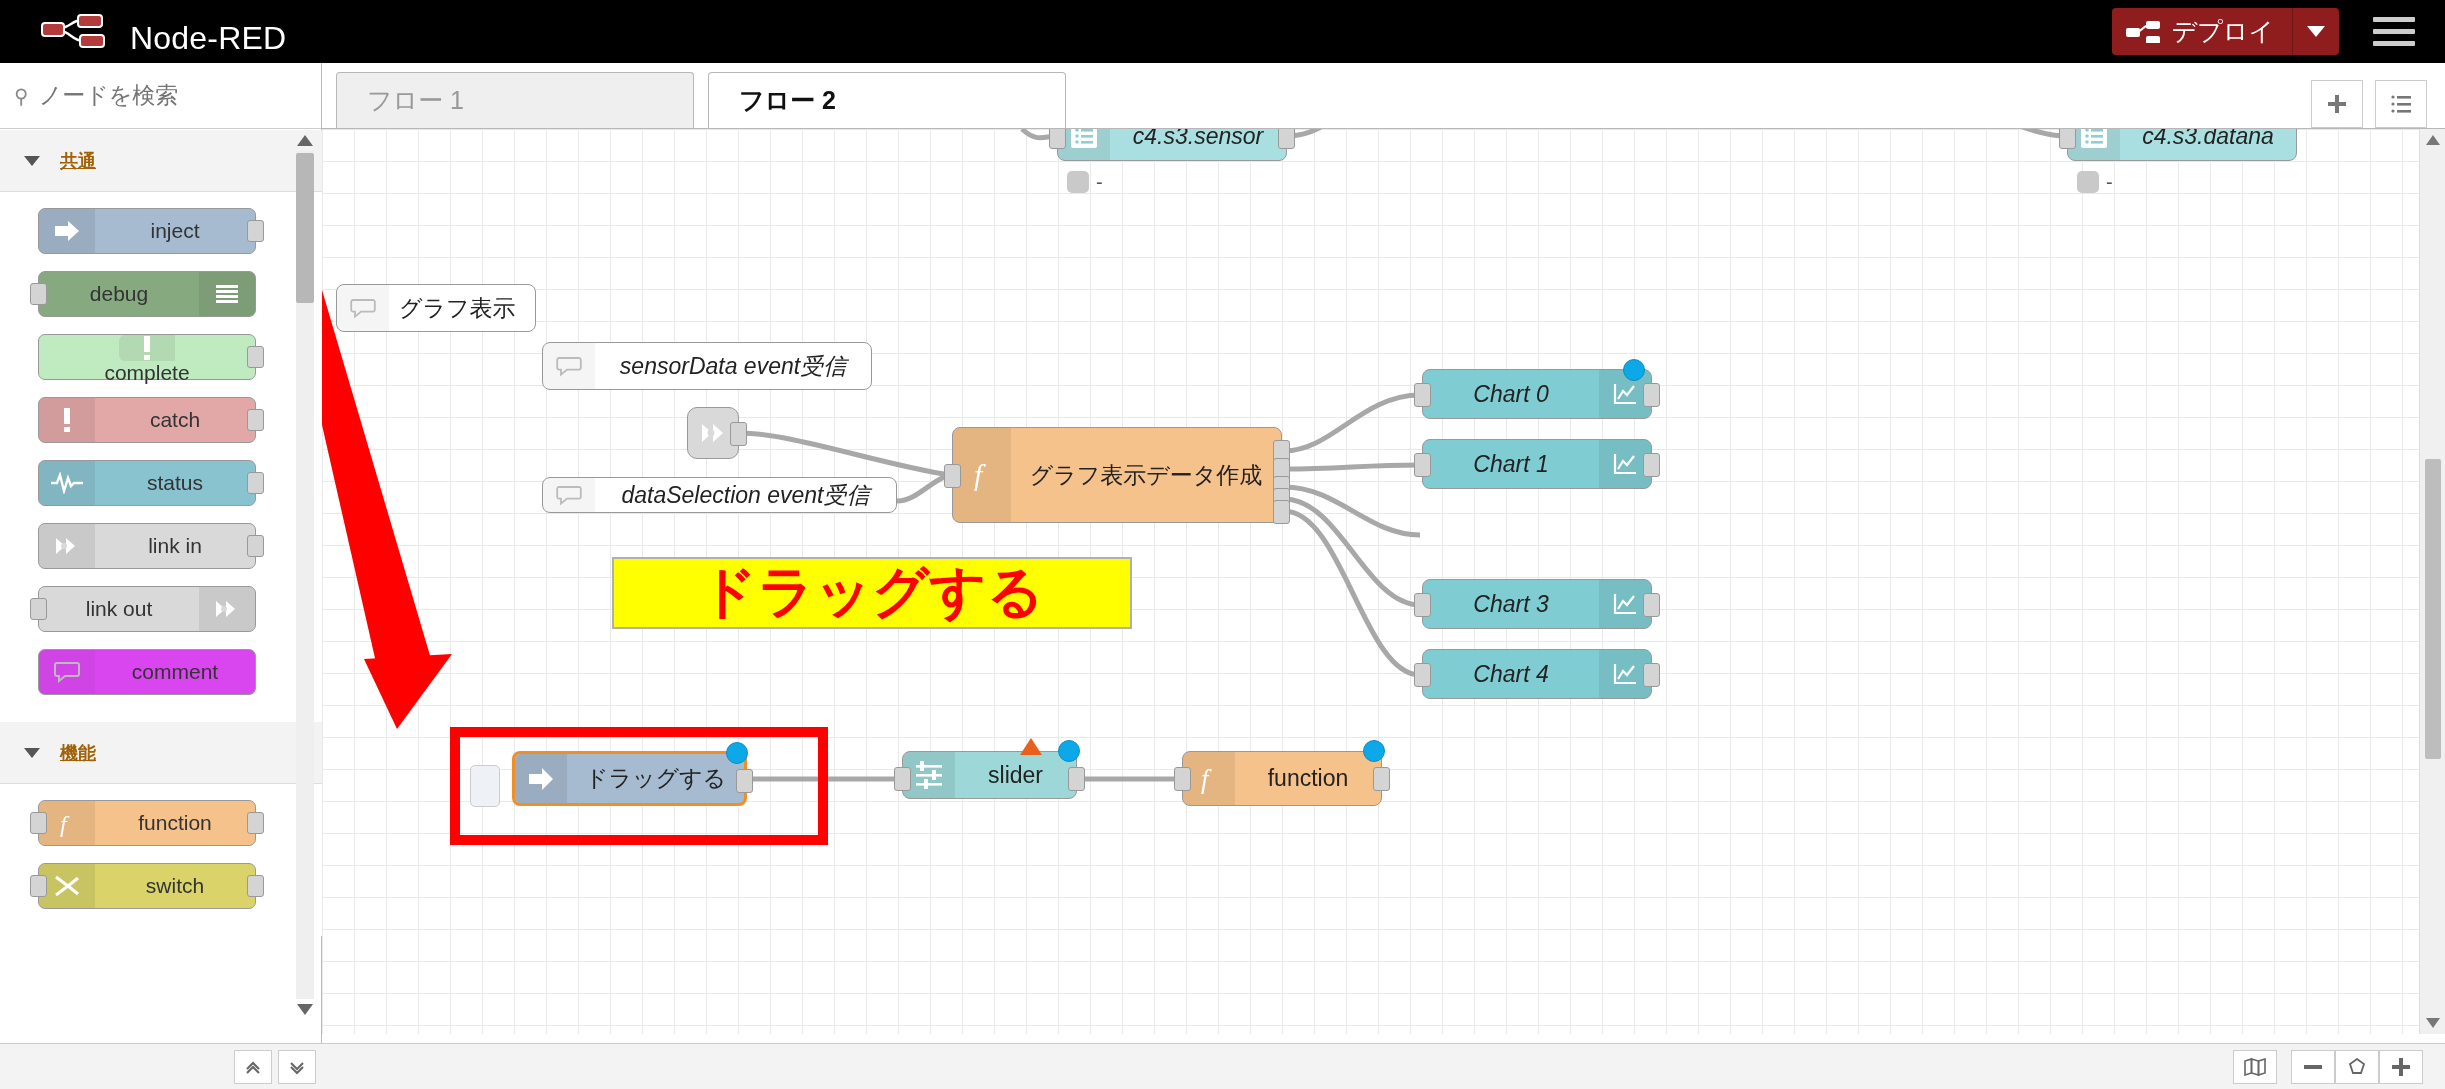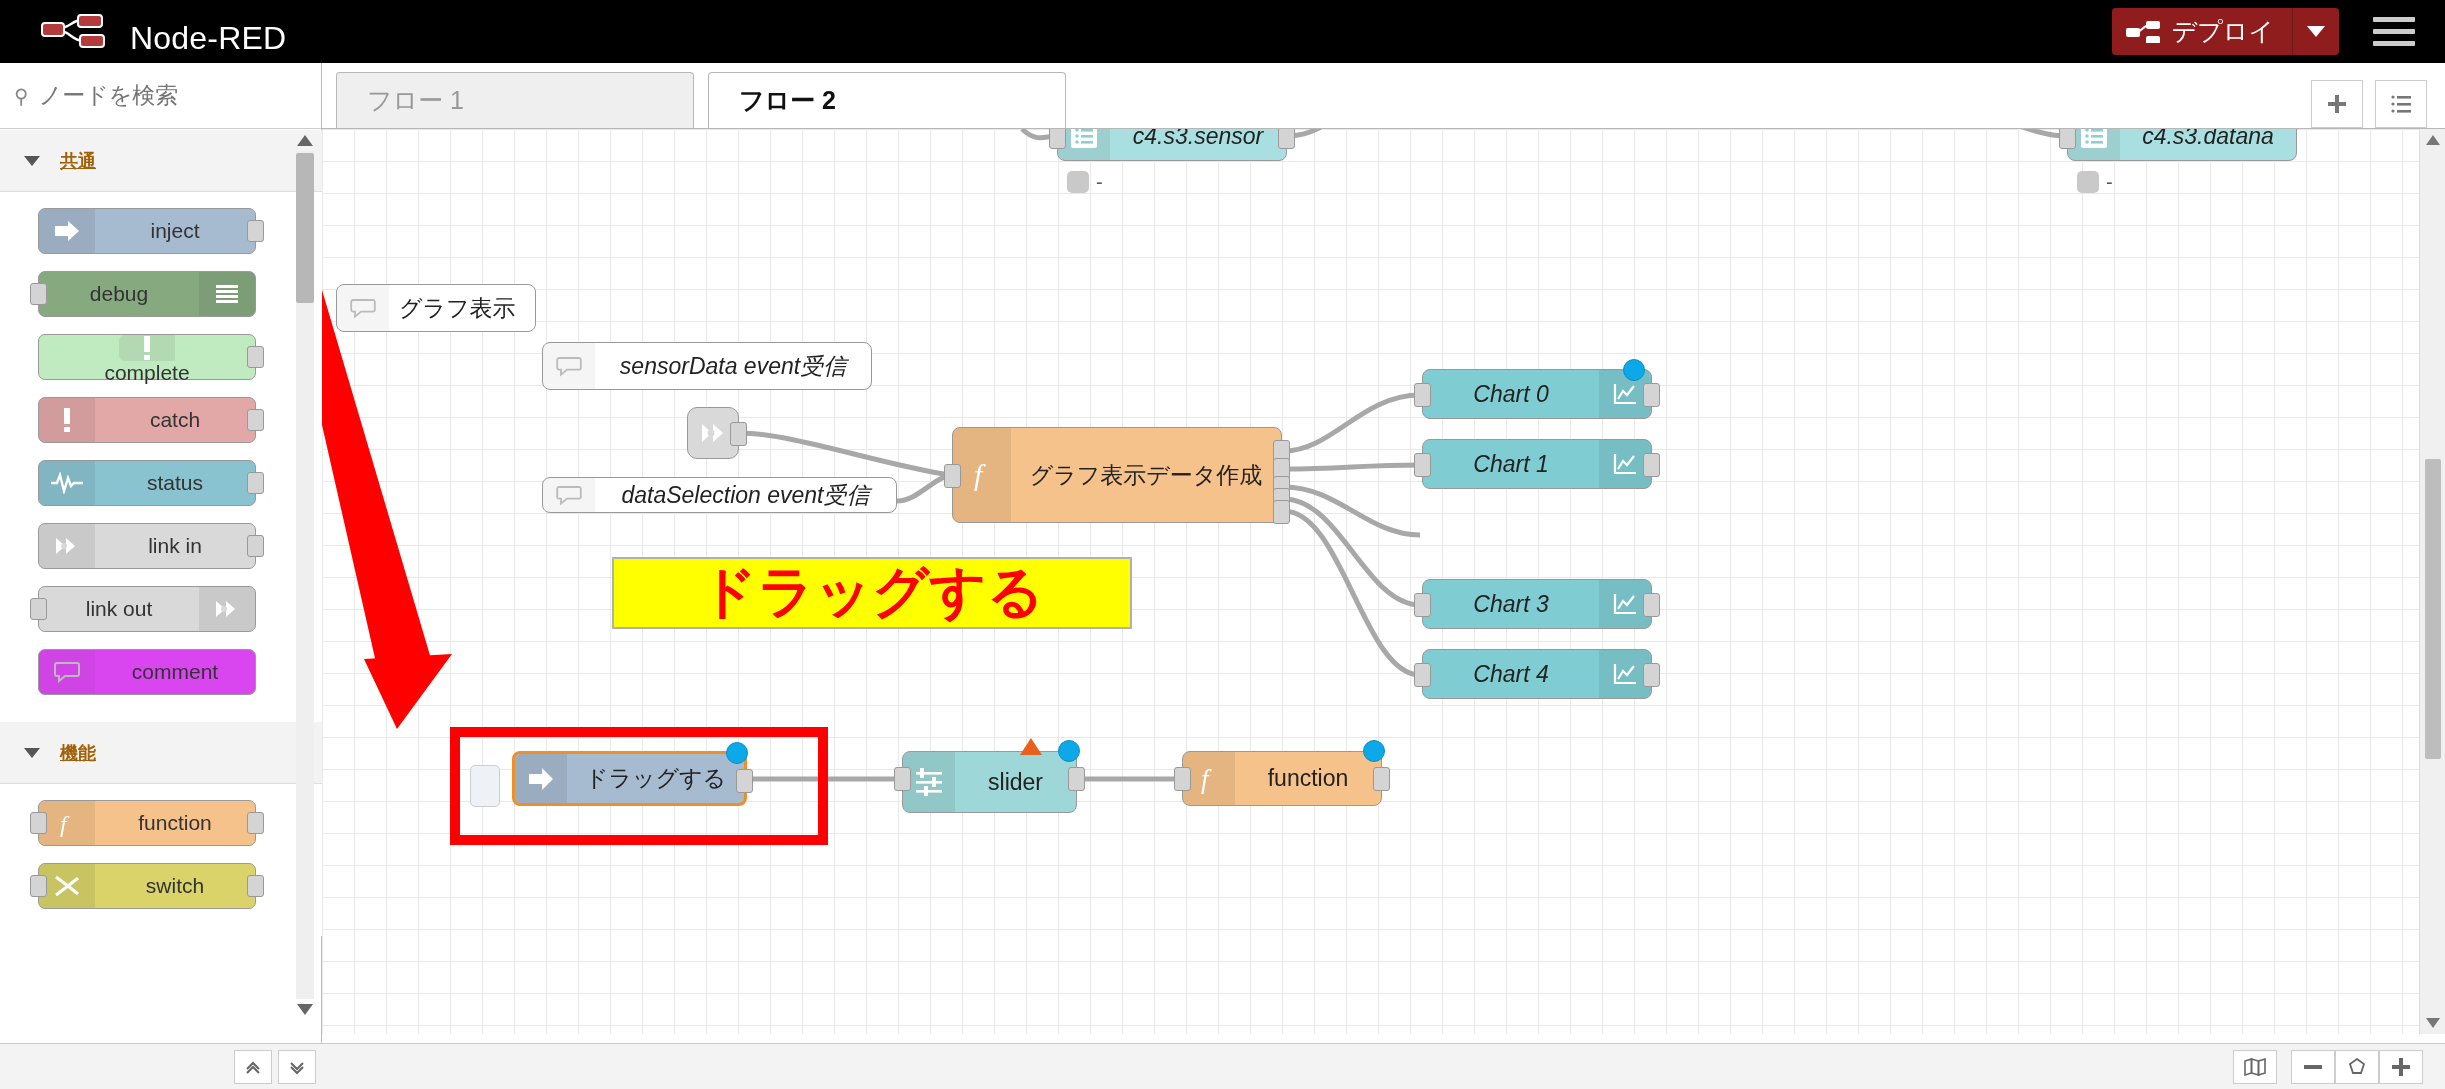--- a/index.html
+++ b/index.html
@@ -664,21 +664,21 @@
         <div class="nicon">
           <svg width="28" height="24" viewBox="0 0 28 24">
               <path d="M2 7h13V1l11 11-11 11v-6H2z" fill="#fff"></path>
             </svg>
         </div>
         <div class="nlabel" style="font-style:normal;">ドラッグする</div>
         <span class="nport" style="right:-9px; top:15px;"></span>
         <span class="blue-dot" style="top:-12px; right:-4px;"></span>
       </div>
 
-      <div class="node c-slider" style="left:580px; top:622px; width:175px; height:62px;">
+      <div class="node c-slider" style="left:580px; top:622px; width:175px; height:48px;">
         <div class="nicon">
           <svg width="30" height="30" viewBox="0 0 30 30">
             <rect x="2" y="5" width="26" height="2.6" fill="#fff"></rect>
               <rect x="6" y="1" width="4" height="10" fill="#fff"></rect>
             <rect x="2" y="14" width="26" height="2.6" fill="#fff"></rect>
               <rect x="18" y="10" width="4" height="10" fill="#fff"></rect>
             <rect x="2" y="23" width="26" height="2.6" fill="#fff"></rect>
               <rect x="10" y="19" width="4" height="10" fill="#fff"></rect>
           </svg>
         </div>

